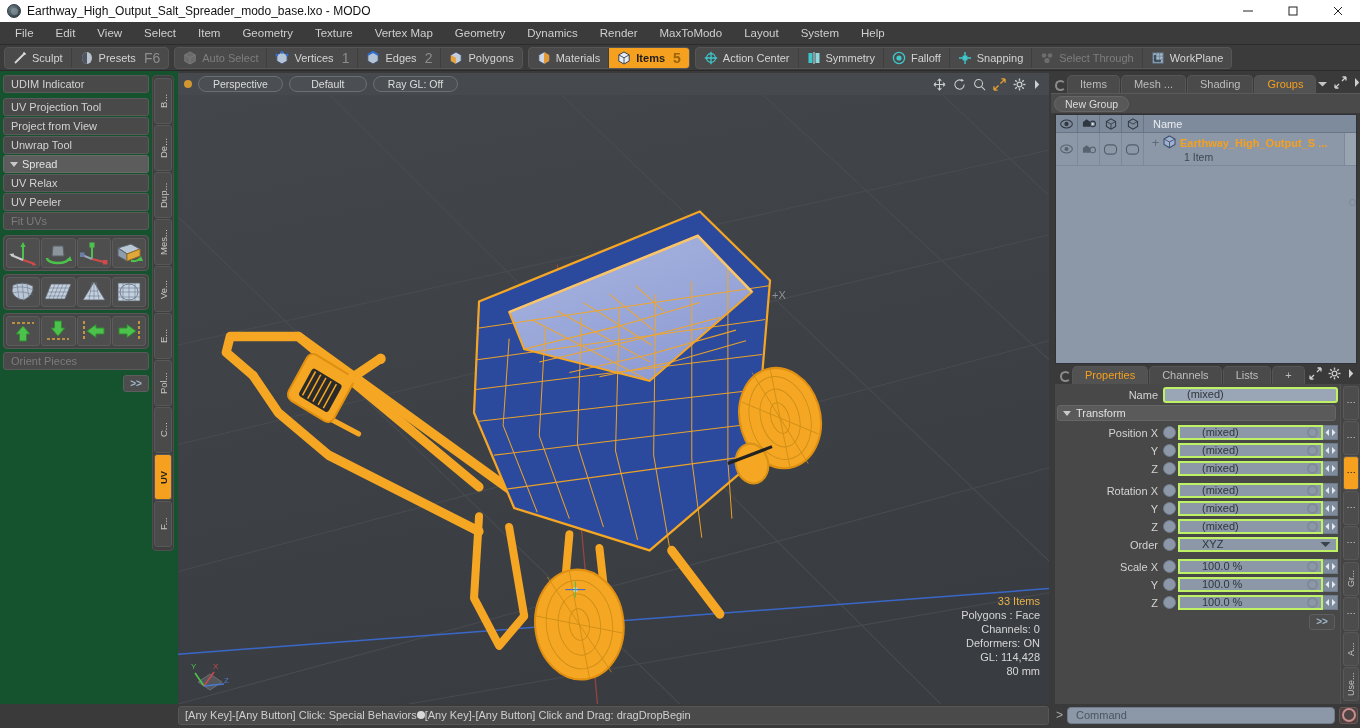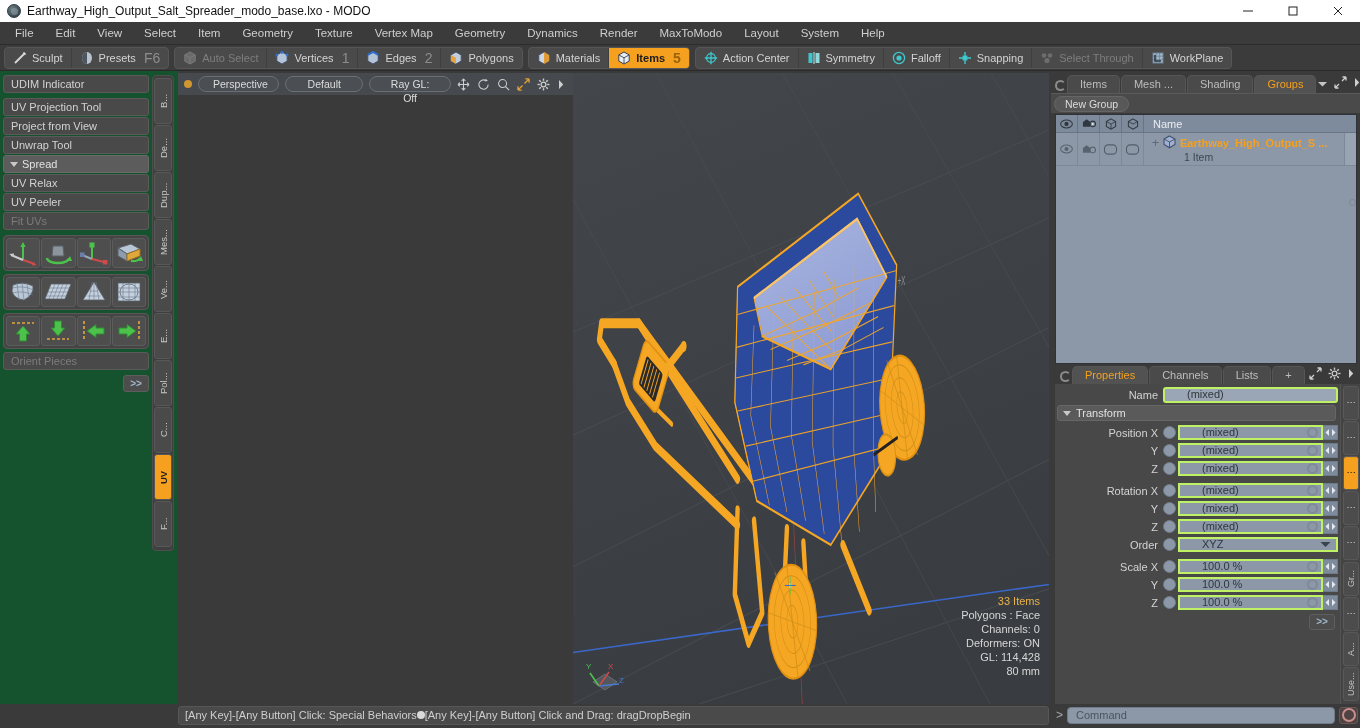--- a/index.html
+++ b/index.html
@@ -114,21 +114,21 @@
   .vtab {
     writing-mode: vertical-rl; text-orientation: mixed;
     height: 46px; width: 18px; margin: 0 auto 1px auto;
     background: #4a4a4a; border: 1px solid #585858; border-radius: 3px;
     color: #c6c6c6; font-size: 9.5px; display: flex; align-items: center; justify-content: center;
     transform: rotate(180deg);
   }
   .vtab.active { background: #f5a01e; color: #1f1f1f; font-weight: bold; }
 
   
-  .viewwrap { flex: 1 1 auto; min-width: 0; display: flex; flex-direction: row; padding: 2px 1px 0 0; }
+  .viewwrap { flex: 1 1 auto; min-width: 0; display: flex; flex-direction: column; padding: 2px 1px 0 0; }
   .vp-header {
     height: 22px; flex: 0 0 22px; background: #464a4e; display: flex; align-items: center;
     padding: 0 6px; gap: 6px; position: relative;
   }
   .vp-dot { width: 8px; height: 8px; border-radius: 50%; background: #d0962f; flex: 0 0 8px; }
   .vp-pill {
     height: 16px; line-height: 14px; padding: 0 14px; border: 1px solid #6a6f74;
     border-radius: 8px; color: #dcdcdc; font-size: 10.5px; background: #4b4f53; text-align: center;
     min-width: 78px;
   }

